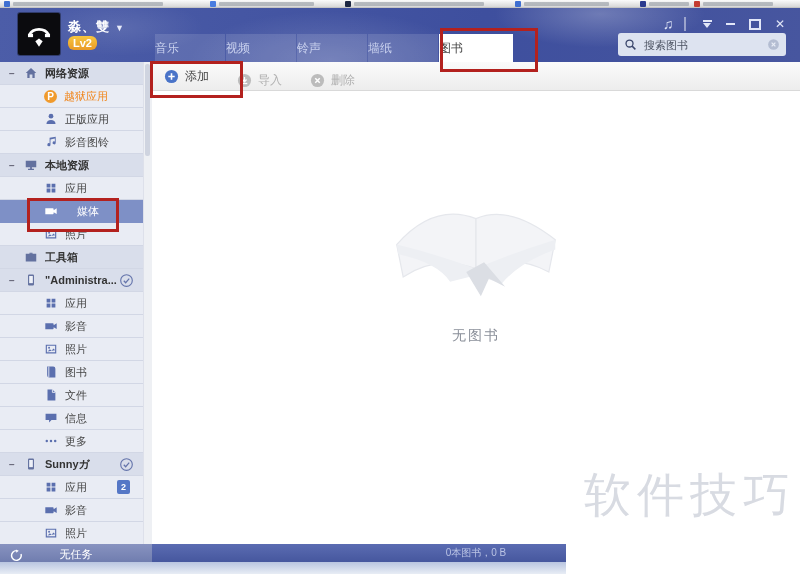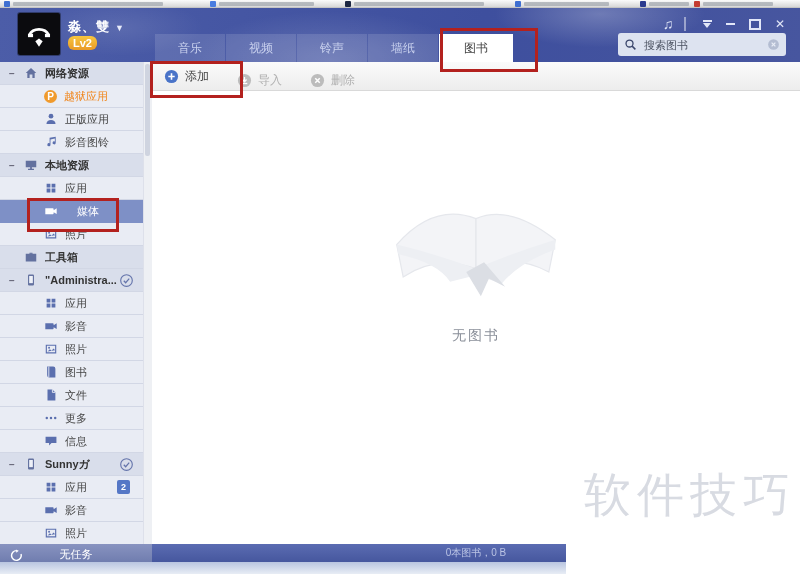--- a/index.html
+++ b/index.html
@@ -44,21 +44,21 @@
   .search{position:absolute;left:618px;top:25px;width:168px;height:23px;background:#dde3f0;border-radius:3px;
           display:flex;align-items:center;padding:0 6px;box-sizing:border-box;gap:5px;}
   .search .mag{width:13px;height:13px;color:#39456a;flex:none;}
   .search input{flex:1;min-width:0;border:none;background:transparent;outline:none;
                 font-size:11px;color:#444;font-family:inherit;}
   .search input::placeholder{color:#4a5160;opacity:1;}
   .search .clr{width:13px;height:13px;flex:none;cursor:pointer;}
   svg{display:block;}
 
   .tabs{position:absolute;left:155px;bottom:0;display:flex;gap:1px;}
-  .tab{width:70px;height:28px;line-height:28px;text-align:center;font-size:12px;color:#c9d1ee;
+  .tab{width:70px;height:28px;line-height:28px;font-size:12px;color:#c9d1ee;
        background:rgba(255,255,255,.13);cursor:pointer;}
   .tab.active{background:#fff;color:#444;width:74px;}
 
   
   .content{position:absolute;left:0;top:54px;width:800px;height:482px;display:flex;}
   .sidebar{width:143px;background:#e7eaf3;overflow:hidden;flex:none;}
   .srow{height:23px;display:flex;align-items:center;border-bottom:1px solid #d2d7e5;box-sizing:border-box;
         font-size:11px;color:#444;position:relative;cursor:pointer;}
   .srow.section{background:#d9deeb;font-weight:bold;color:#333;}
   .srow.item{background:#e9ecf4;}
@@ -320,34 +320,34 @@
               <svg viewBox="0 0 16 16">
                 <path d="M4 1.6h5.6L13 5v9.4H4z"></path>
                 <path d="M9.6 1.6V5H13" fill="none" stroke="#eef1f8" stroke-width="1"></path>
               </svg>
             </span>
             <span class="slabel">文件</span>
           </div>
           <div class="srow item">
             <span class="sicon">
               <svg viewBox="0 0 16 16">
+                <path d="M1.8 3h12.4v7.4H8.6L5.8 13v-2.6H1.8z"></path>
+              </svg>
+            </span>
+            <span class="slabel">信息</span>
+          </div>
+          <div class="srow item">
+            <span class="sicon">
+              <svg viewBox="0 0 16 16">
                 <circle cx="3.2" cy="8" r="1.4"></circle>
                 <circle cx="8" cy="8" r="1.4"></circle>
                 <circle cx="12.8" cy="8" r="1.4"></circle>
               </svg>
             </span>
             <span class="slabel">更多</span>
-          </div>
-          <div class="srow item">
-            <span class="sicon">
-              <svg viewBox="0 0 16 16">
-                <path d="M1.8 3h12.4v7.4H8.6L5.8 13v-2.6H1.8z"></path>
-              </svg>
-            </span>
-            <span class="slabel">信息</span>
           </div>
           <div class="srow section">
             <span class="collapse">−</span>
             <span class="sicon">
               <svg viewBox="0 0 16 16">
                 <rect x="4.6" y="1.6" width="6.8" height="12.8" rx="1.3"></rect>
                 <rect x="5.9" y="3.4" width="4.2" height="8.2" fill="#eef1f8"></rect>
               </svg>
             </span>
             <span class="slabel">Sunnyガ</span>

